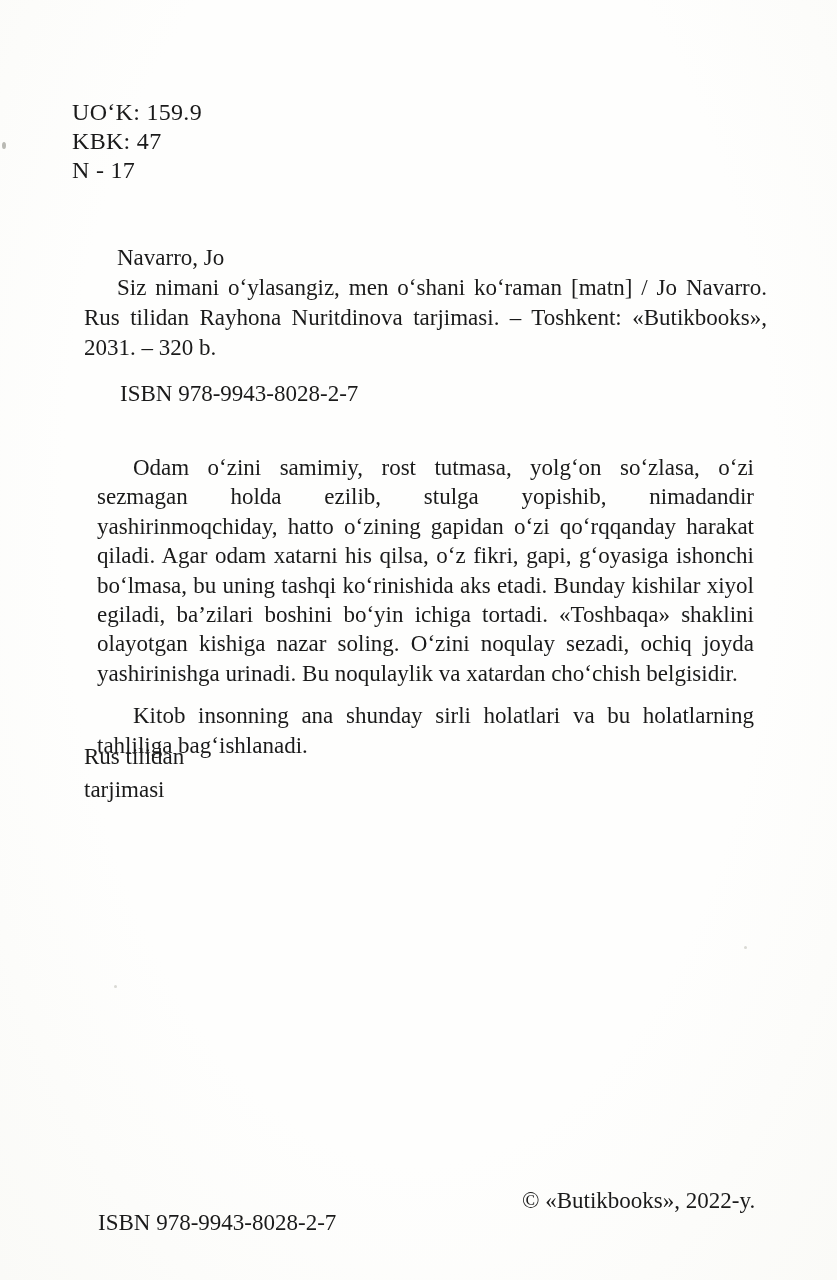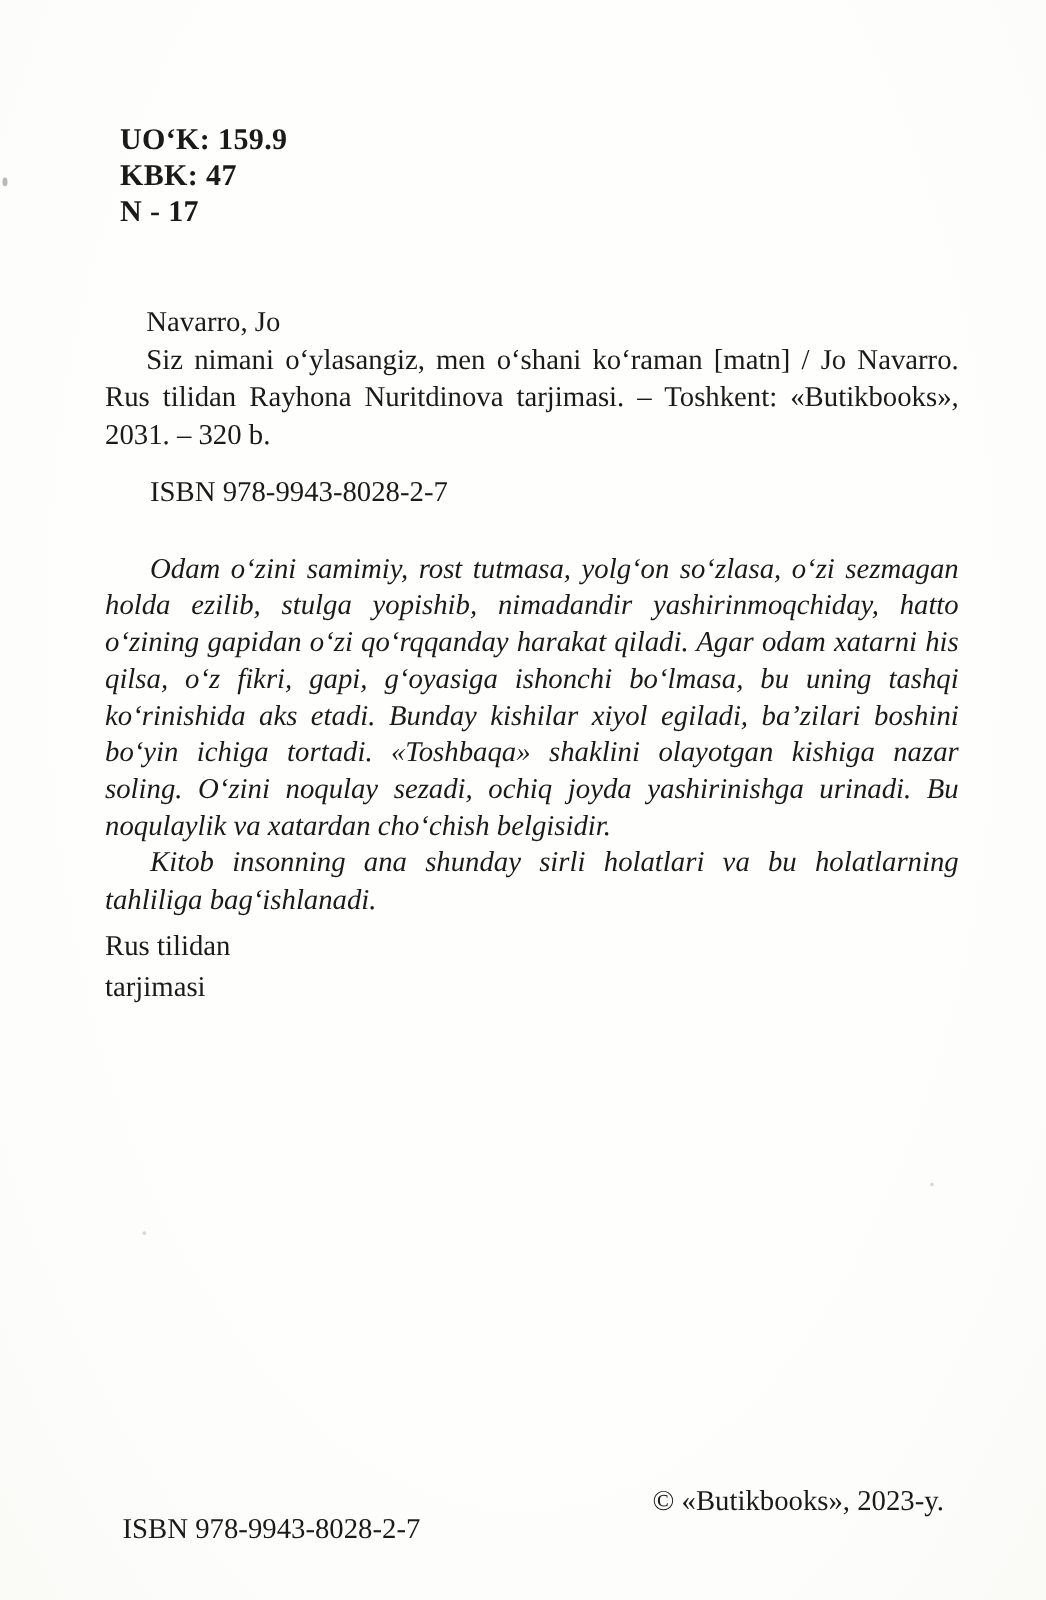--- a/index.html
+++ b/index.html
@@ -13,25 +13,25 @@
     height: 1280px;
     margin: 0 auto;
     background:
       radial-gradient(ellipse at 50% 40%, #fefefd 60%, #fafaf7 100%);
     color: #1a1a1a;
     font-family: "Liberation Serif", "DejaVu Serif", serif;
     overflow: hidden;
   }
   .classification {
     position: absolute;
-    left: 96px;
+    left: 72px;
     top: 98px;
     font-size: 24px;
     line-height: 29px;
-    font-weight: 700;
+    font-weight: 400;
     letter-spacing: 0.3px;
   }
   .catalog {
     position: absolute;
     left: 84px;
     top: 243px;
     width: 683px;
     font-size: 23px;
     line-height: 30px;
   }
@@ -54,24 +54,23 @@
   }
   .annotation {
     position: absolute;
     left: 84px;
     top: 440px;
     width: 683px;
     font-size: 23px;
     line-height: 29.4px;
   }
   .annotation p {
-    margin: 0;
+    margin: 13px;
     text-align: justify;
     text-indent: 36px;
-    font-style: italic;
   }
   .translator {
     position: absolute;
     left: 84px;
     top: 740px;
     width: 683px;
     text-align: left;
     font-size: 23px;
     line-height: 33px;
   }
@@ -126,20 +125,20 @@
   </div>
 
   <div class="translator">
     <div>Rus tilidan</div>
     <div>tarjimasi</div>
   </div>
 
   <div class="footer-isbn">ISBN 978-9943-8028-2-7</div>
 
   <div class="footer-copyright">
-    <div>© «Butikbooks», 2023-y.</div>
+    <div>© «Butikbooks», 2022-y.</div>
   </div>
 
   <div class="speck s1"></div>
   <div class="speck s2"></div>
   <div class="speck s3"></div>
 
 </div>
 
 </body></html>

